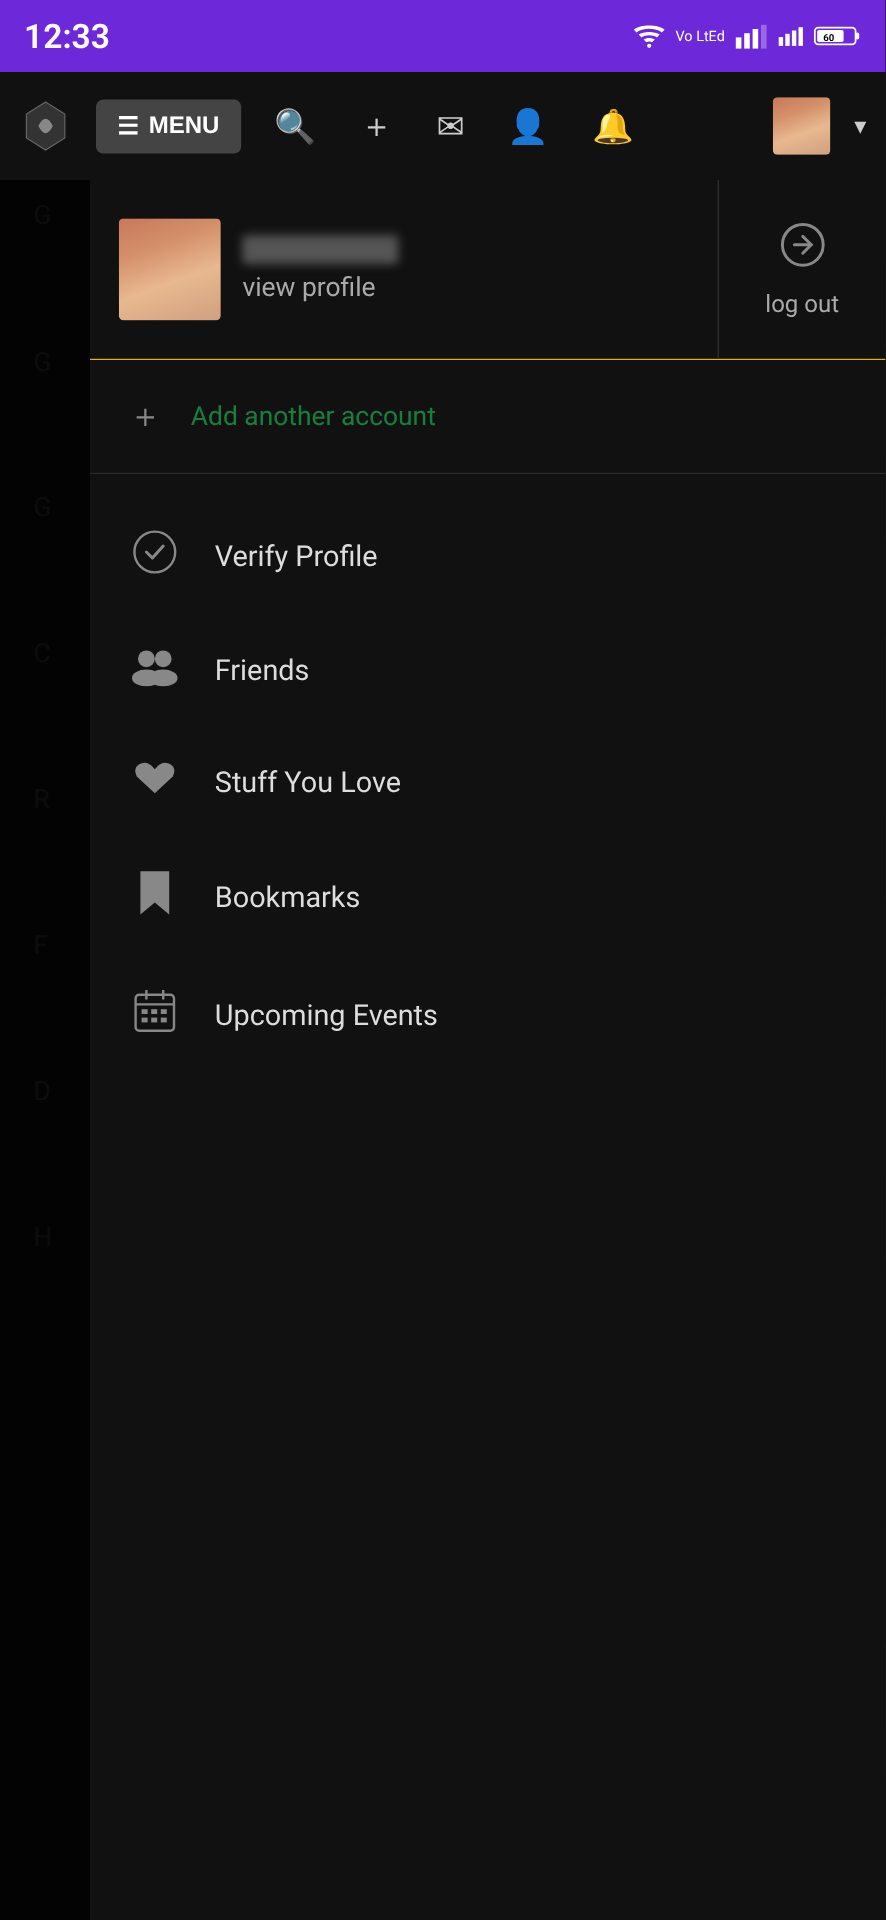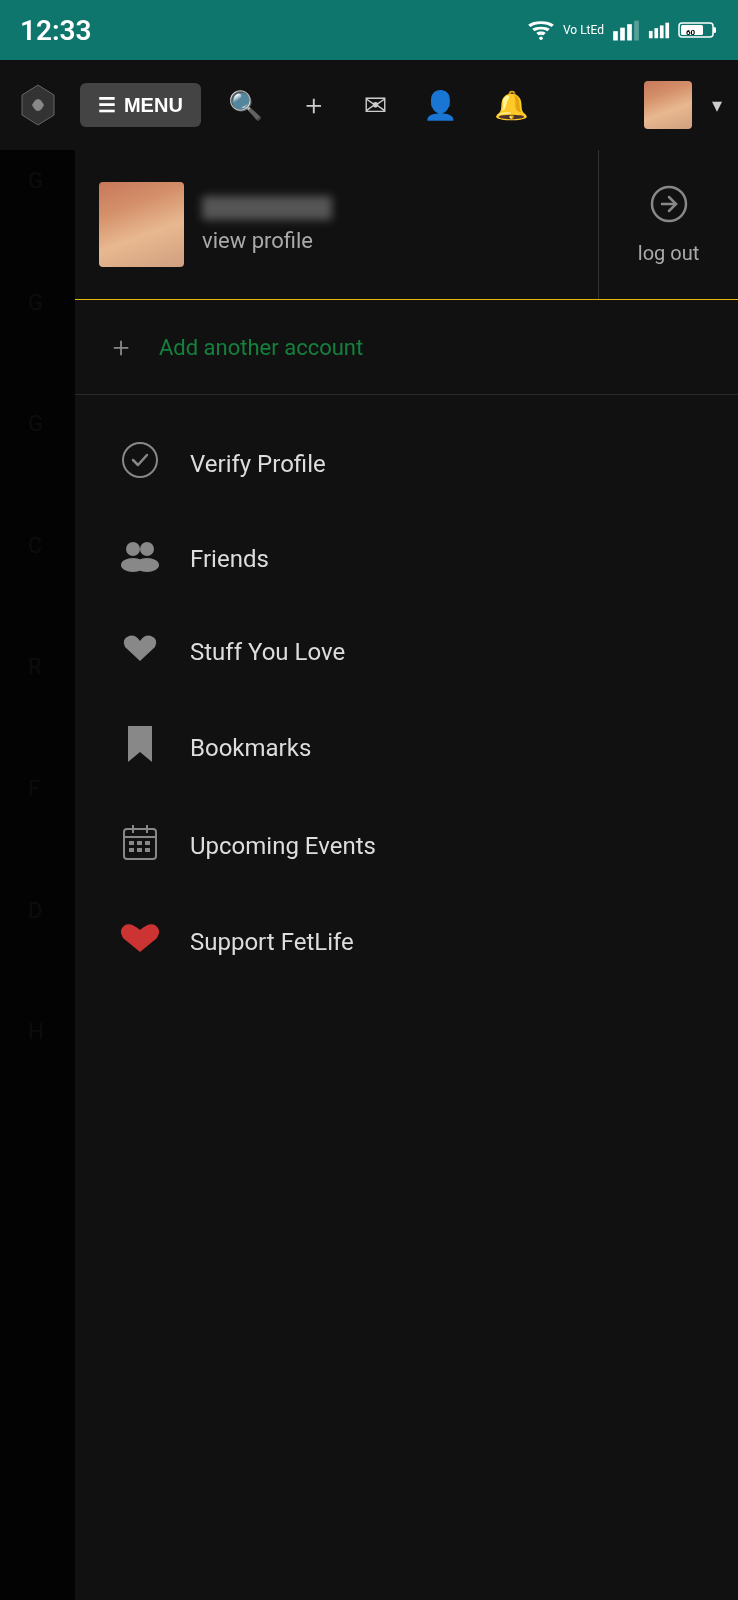--- a/index.html
+++ b/index.html
@@ -12,21 +12,21 @@
       font-family: -apple-system, BlinkMacSystemFont, 'Segoe UI', Roboto, sans-serif;
       color: #ffffff;
       overflow: hidden;
       position: relative;
     }
 
     
     .status-bar {
       width: 100%;
       height: 60px;
-      background: #0f766e;
+      background: #6d28d9;
       display: flex;
       align-items: center;
       justify-content: space-between;
       padding: 0 20px;
       position: relative;
       z-index: 100;
     }
 
     .status-time {
       font-size: 28px;
@@ -249,21 +249,21 @@
       text-align: center;
     }
 
     .add-text {
       color: #15803d;
       font-size: 22px;
     }
 
     
     .menu-section {
-      padding: 20px 15px;
+      padding: 20px 4px;
     }
 
     .menu-item {
       display: flex;
       align-items: center;
       gap: 28px;
       padding: 26px 28px;
       cursor: pointer;
     }
 
@@ -494,28 +494,19 @@
             <rect x="16" y="18" width="5" height="4" fill="#888"></rect>
             <rect x="24" y="18" width="5" height="4" fill="#888"></rect>
             <rect x="8" y="25" width="5" height="4" fill="#888"></rect>
             <rect x="16" y="25" width="5" height="4" fill="#888"></rect>
             <rect x="24" y="25" width="5" height="4" fill="#888"></rect>
           </svg>
         </span>
         <span class="menu-item-label">Upcoming Events</span>
       </div>
 
-      <div class="menu-item">
-        <span class="menu-item-icon">
-          <svg width="44" height="36" viewBox="0 0 44 36">
-
-            <path d="M22 32 L5 18 Q0 10 7 5 Q13 2 22 10 Q31 2 37 5 Q44 10 39 18 Z" fill="#cc3333"></path>
-          </svg>
-        </span>
-        <span class="menu-item-label">Support FetLife</span>
-      </div>
     </div>
 
 
   </div>
 </div>
 
 <div class="home-indicator"></div>
 
 </body></html>

